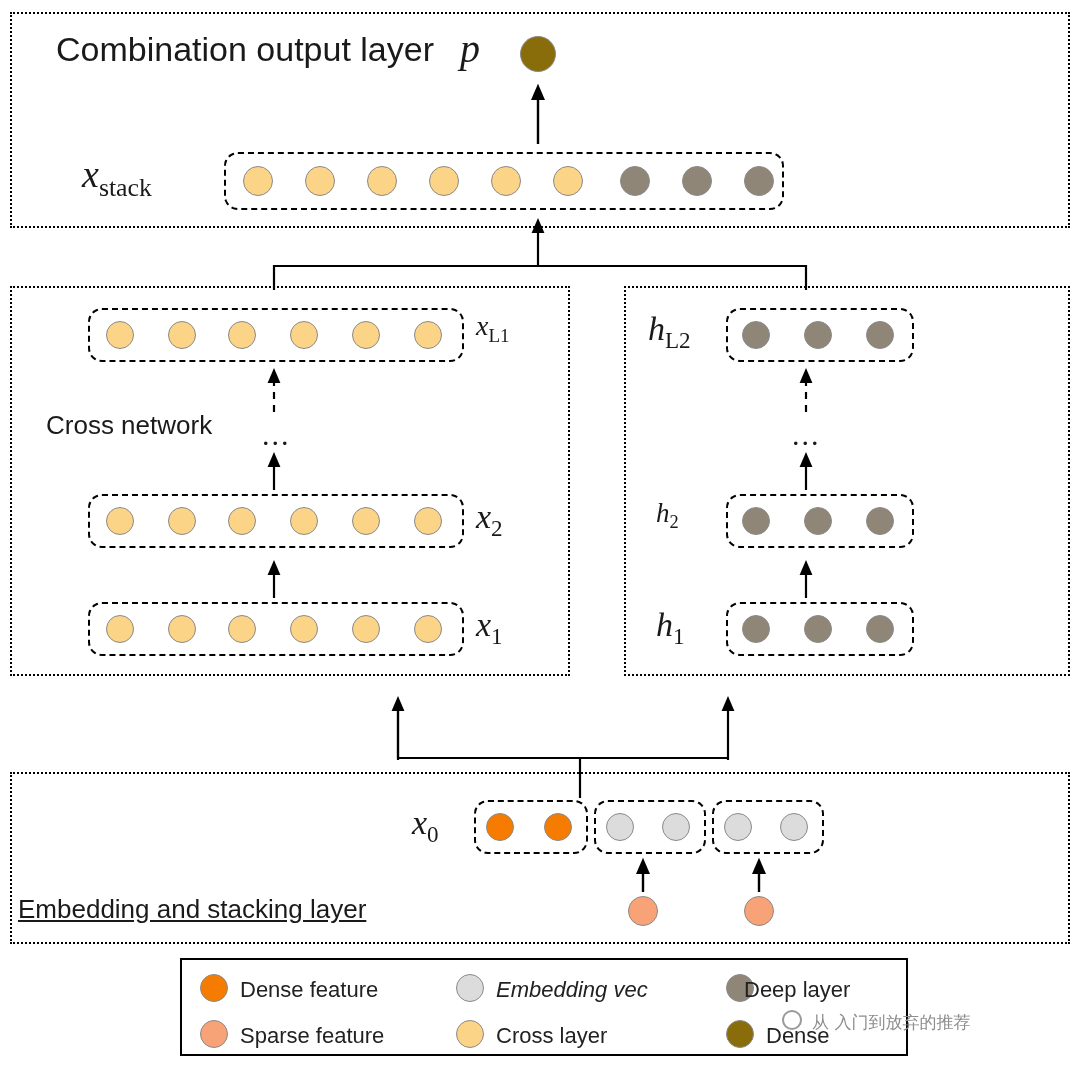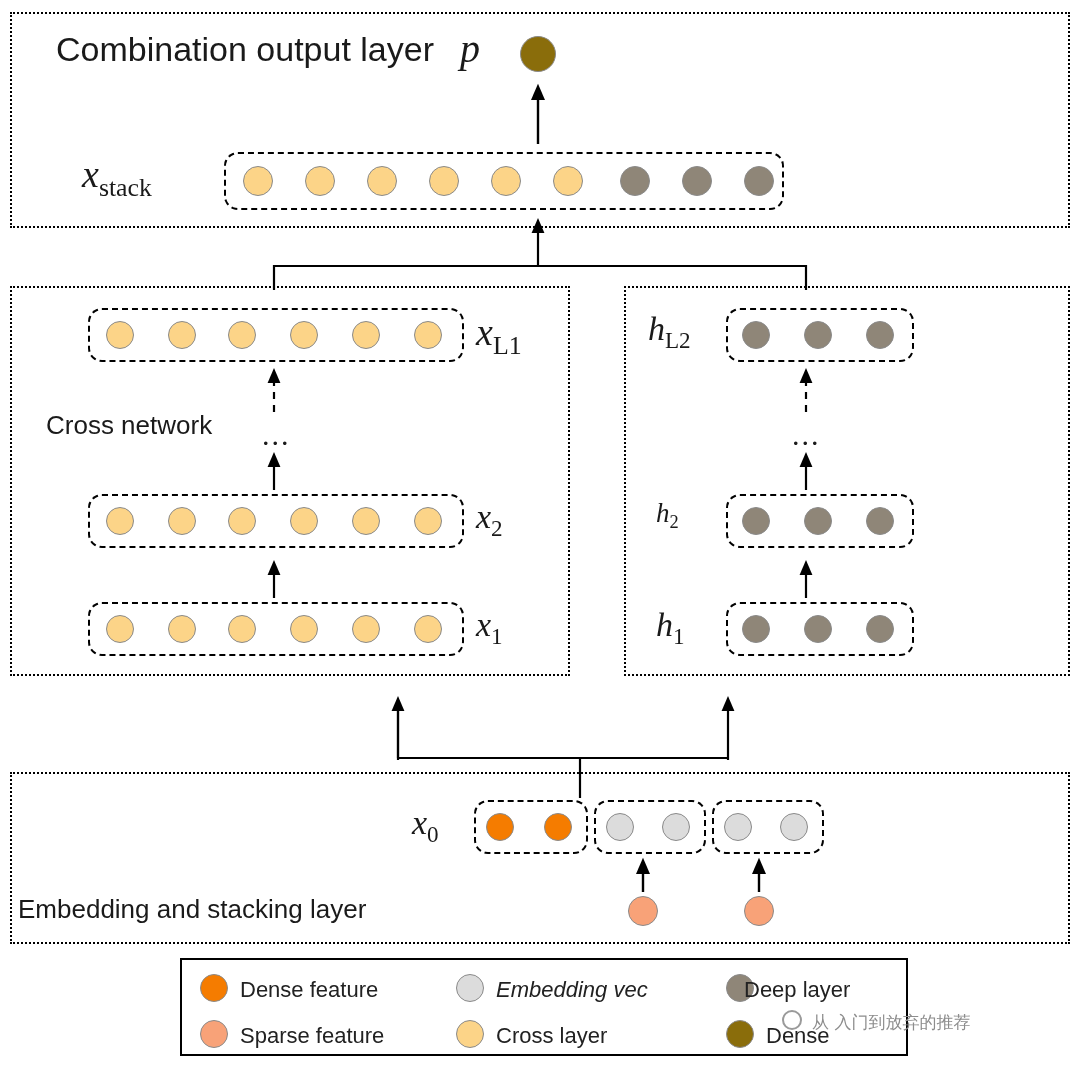--- a/index.html
+++ b/index.html
@@ -119,21 +119,21 @@
 
   <div class="label" style="left:46px; top:410px; font-size:26px;">Cross network</div>
 
   <div class="box-dashed" style="left:88px; top:308px; width:376px; height:54px;"></div>
   <div class="node" style="left:106px; top:321px; width:28px; height:28px; background:#fcd488;"></div>
   <div class="node" style="left:168px; top:321px; width:28px; height:28px; background:#fcd488;"></div>
   <div class="node" style="left:228px; top:321px; width:28px; height:28px; background:#fcd488;"></div>
   <div class="node" style="left:290px; top:321px; width:28px; height:28px; background:#fcd488;"></div>
   <div class="node" style="left:352px; top:321px; width:28px; height:28px; background:#fcd488;"></div>
   <div class="node" style="left:414px; top:321px; width:28px; height:28px; background:#fcd488;"></div>
-  <div class="label serif" style="left:476px; top:310px; font-size:38px;">
+  <div class="label serif" style="left:476px; top:310px; font-size:28px;">
     <span class="ital">x</span><span class="sub"><span>L1</span></span>
   </div>
 
   <div class="label serif" style="left:262px; top:418px; font-size:30px; letter-spacing:2px;">...</div>
 
   <div class="box-dashed" style="left:88px; top:494px; width:376px; height:54px;"></div>
   <div class="node" style="left:106px; top:507px; width:28px; height:28px; background:#fcd488;"></div>
   <div class="node" style="left:168px; top:507px; width:28px; height:28px; background:#fcd488;"></div>
   <div class="node" style="left:228px; top:507px; width:28px; height:28px; background:#fcd488;"></div>
   <div class="node" style="left:290px; top:507px; width:28px; height:28px; background:#fcd488;"></div>
@@ -178,21 +178,21 @@
   <div class="label serif" style="left:656px; top:606px; font-size:34px;">
     <span class="ital">h</span><span class="sub">1</span>
   </div>
   <div class="box-dashed" style="left:726px; top:602px; width:188px; height:54px;"></div>
   <div class="node" style="left:742px; top:615px; width:28px; height:28px; background:#8f8678;"></div>
   <div class="node" style="left:804px; top:615px; width:28px; height:28px; background:#8f8678;"></div>
   <div class="node" style="left:866px; top:615px; width:28px; height:28px; background:#8f8678;"></div>
 
   <div class="box-dotted" style="left:10px; top:772px; width:1060px; height:172px;"></div>
 
-  <div class="label" style="left:18px; top:894px; font-size:26px;">Embedding and stacking layer</div>
+  <div class="label" style="left:18px; top:894px; font-size:26px;text-decoration:underline;">Embedding and stacking layer</div>
 
   <div class="label serif" style="left:412px; top:804px; font-size:34px;">
     <span class="ital">x</span><span class="sub">0</span>
   </div>
 
   <div class="box-dashed" style="left:474px; top:800px; width:114px; height:54px;"></div>
   <div class="node" style="left:486px; top:813px; width:28px; height:28px; background:#f57c00;"></div>
   <div class="node" style="left:544px; top:813px; width:28px; height:28px; background:#f57c00;"></div>
 
   <div class="box-dashed" style="left:594px; top:800px; width:112px; height:54px;"></div>

